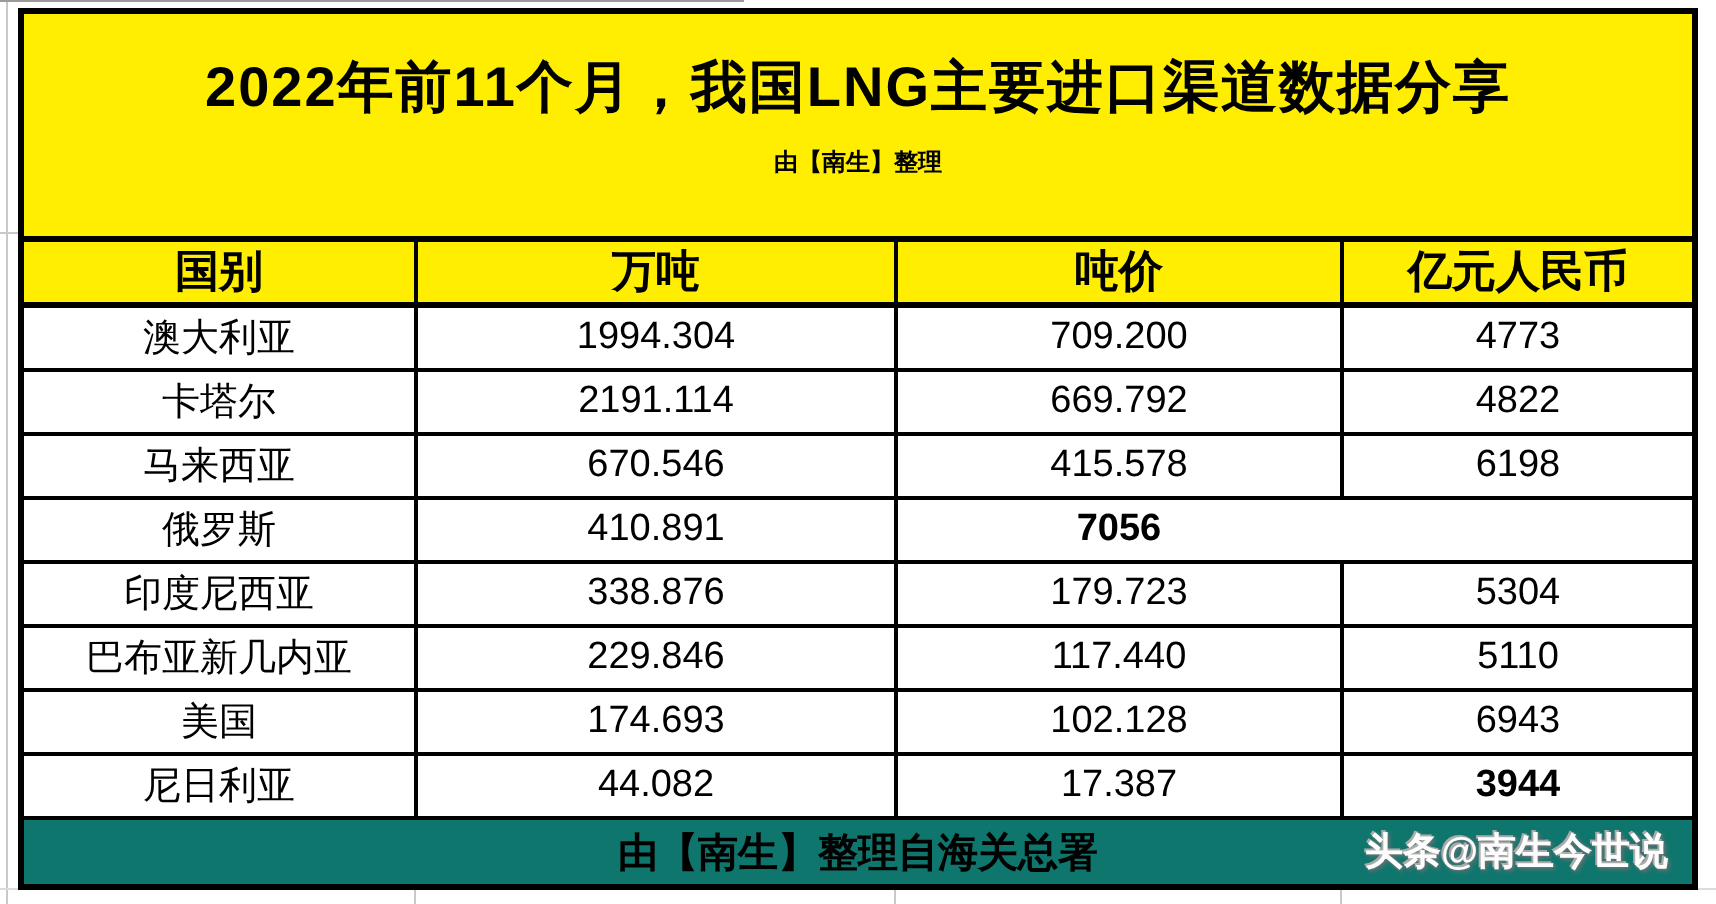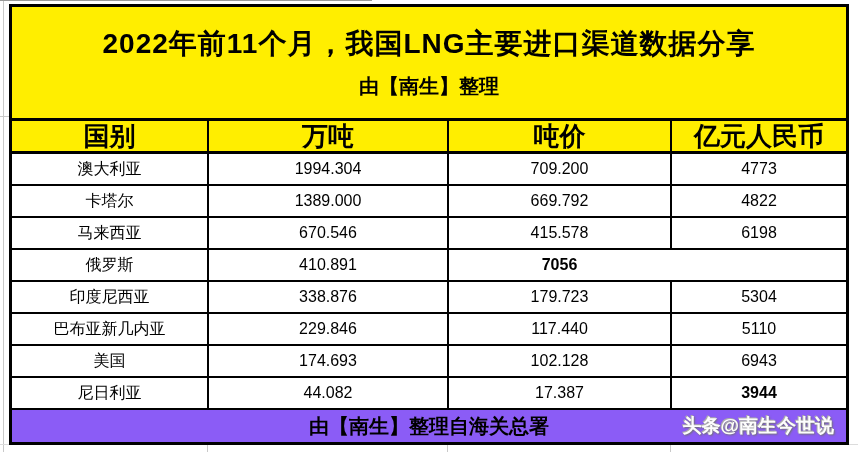--- a/index.html
+++ b/index.html
@@ -29,44 +29,44 @@
   .title-block{
     box-sizing:border-box;height:114px;background:var(--yellow);
     border-bottom:3px solid var(--ink);
     display:flex;flex-direction:column;align-items:center;
     padding-top:21px;
   }
   .title-block .title{
     font-size:28px;font-weight:bold;color:var(--ink);letter-spacing:1px;line-height:1.15;
   }
   .title-block .subtitle{
-    margin-top:13px;font-size:20px;font-weight:600;color:var(--ink);
+    margin-top:13px;font-size:12px;font-weight:600;color:var(--ink);
   }
 
   .thead,.tr{
     display:grid;
     grid-template-columns:195px 240px 223px 1fr;
   }
   .thead{background:var(--yellow);border-bottom:3px solid var(--ink);}
   .th{
     box-sizing:border-box;height:30px;
     display:flex;align-items:center;justify-content:center;
-    font-size:26px;font-weight:bold;color:var(--ink);
+    font-size:22px;font-weight:bold;color:var(--ink);
   }
   .tr{border-bottom:2px solid var(--ink);background:#fff;}
   .td{
     box-sizing:border-box;height:30px;
     display:flex;align-items:center;justify-content:center;
-    font-size:16px;color:var(--ink);
+    font-size:19px;color:var(--ink);
   }
   .th + .th, .td + .td{border-left:2px solid var(--ink);}
   .td.bold{font-weight:bold;}
 
   .tfoot{
-    position:relative;height:32px;background:#8b5cf6;
+    position:relative;height:32px;background:#0f766e;
     display:flex;align-items:center;justify-content:center;
   }
   .tfoot .note{font-size:20px;font-weight:bold;color:var(--ink);}
   .tfoot .watermark{
     position:absolute;right:12px;top:50%;transform:translateY(-50%);
     font-size:19px;font-weight:bold;color:#fdfdfd;white-space:nowrap;
     text-shadow:-1px -1px 0 #ababab, 1px 1px 2px #707070, 0 0 1px #9c9c9c;
   }
 </style>
 </head>
@@ -97,21 +97,21 @@
   <div id="tbody">
   <div class="tr">
     <div class="td">澳大利亚</div>
     <div class="td">1994.304</div>
     <div class="td">709.200</div>
     <div class="td">4773</div>
   </div>
 
   <div class="tr">
     <div class="td">卡塔尔</div>
-    <div class="td">1389.000</div>
+    <div class="td">2191.114</div>
     <div class="td">669.792</div>
     <div class="td">4822</div>
   </div>
 
   <div class="tr">
     <div class="td">马来西亚</div>
     <div class="td">670.546</div>
     <div class="td">415.578</div>
     <div class="td">6198</div>
   </div>

